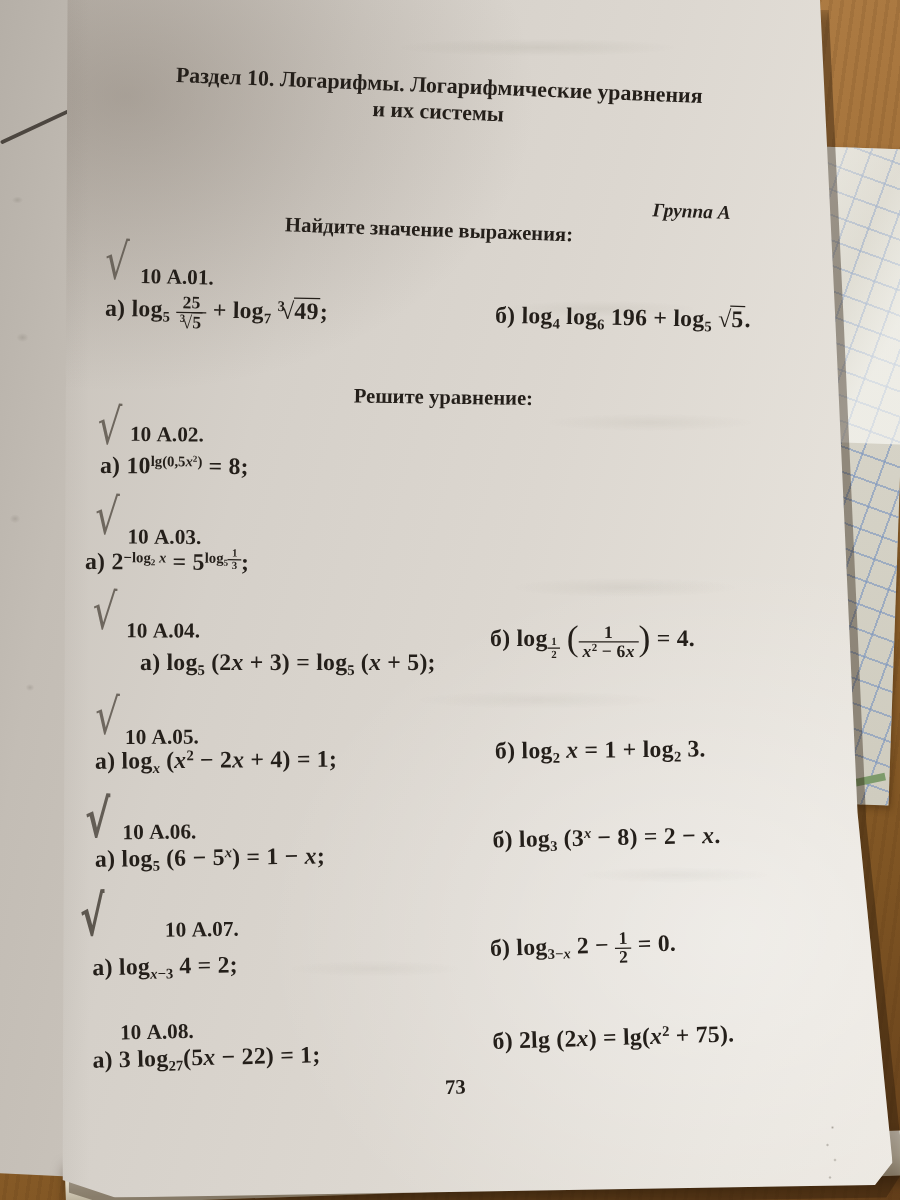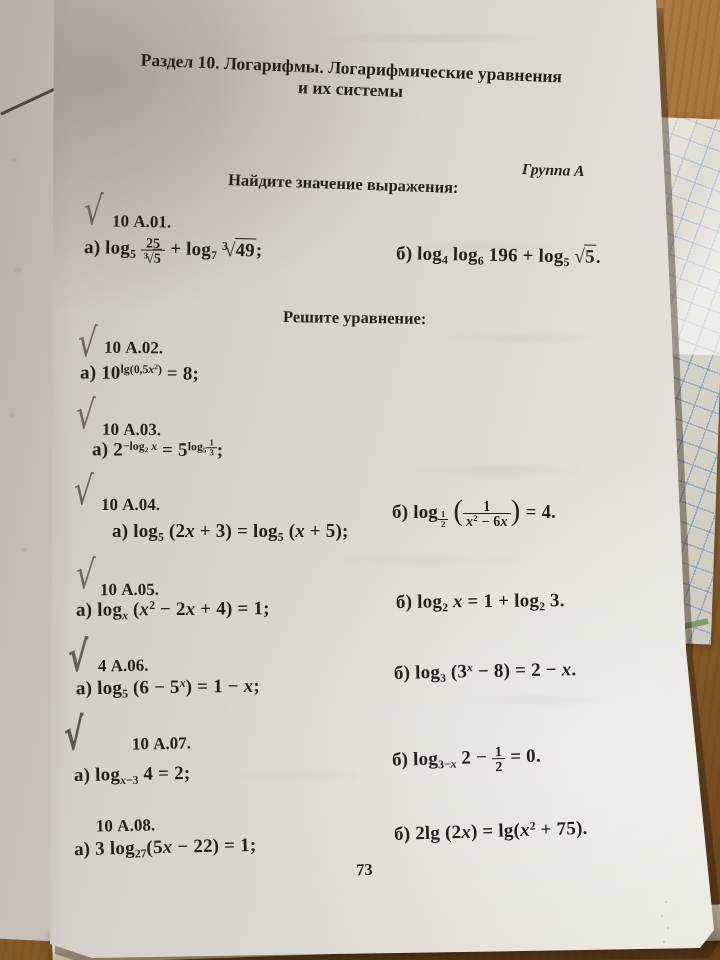--- a/index.html
+++ b/index.html
@@ -92,21 +92,21 @@
   .fden{display:block;border-top:1.4px solid currentColor;padding:0 3px;}
   .sqrt{white-space:nowrap;}
   .ridx{font-size:0.58em;vertical-align:0.62em;margin-right:-0.25em;}
   .rsym{display:inline-block;margin-right:-1px;}
   .rbar{border-top:1.6px solid currentColor;padding:0 1px;}
   .big{font-size:1.5em;font-weight:normal;vertical-align:-0.1em;line-height:0;}
 
   
   .p1n{left:112px;top:212px;transform:rotate(1.2deg);} .p1a{left:84px;top:236px;transform:rotate(1deg);}  .p1b{left:396px;top:244px;transform:rotate(1deg);}
   .p2n{left:104px;top:338px;transform:rotate(0.6deg);} .p2a{left:80px;top:362px;transform:rotate(0.5deg);} .p2b{left:392px;top:364px;transform:rotate(0.4deg);}
-  .p3n{left:102px;top:420px;transform:rotate(0.4deg);} .p3a{left:92px;top:438px;transform:rotate(0.3deg);} .p3b{left:394px;top:432px;transform:rotate(0.2deg);}
+  .p3n{left:102px;top:420px;transform:rotate(0.4deg);} .p3a{left:68px;top:438px;transform:rotate(0.3deg);} .p3b{left:394px;top:432px;transform:rotate(0.2deg);}
   .p4n{left:101px;top:495px;transform:rotate(0.2deg);} .p4a{left:78px;top:520px;margin-left:34px;}                          .p4b{left:392px;top:499px;}
   .p5n{left:100px;top:580px;transform:rotate(-0.3deg);}.p5a{left:76px;top:598px;transform:rotate(-0.5deg);}.p5b{left:396px;top:590px;transform:rotate(-0.6deg);}
   .p6n{left:98px;top:656px;transform:rotate(-0.6deg);} .p6a{left:76px;top:676px;transform:rotate(-0.8deg);}.p6b{left:394px;top:660px;transform:rotate(-1.2deg);}
   .p7n{left:96px;top:734px;transform:rotate(-0.9deg);margin-left:36px;} .p7a{left:74px;top:763px;transform:rotate(-1.1deg);}.p7b{left:392px;top:745px;transform:rotate(-1.6deg);}
   .p8n{left:96px;top:816px;transform:rotate(-1.2deg);} .p8a{left:74px;top:836px;transform:rotate(-1.4deg);}.p8b{left:394px;top:820px;transform:rotate(-1.8deg);}
 
   .pagenum{left:356px;top:860px;font-size:16.5px;font-weight:bold;transform:rotate(-1.5deg);}
 
   
   .check{font-family:"DejaVu Sans",sans-serif;font-size:30px;color:#615a51;opacity:.88;
@@ -168,21 +168,21 @@
   <div class="num p4n">10 А.04.</div>
   <div class="frm p4a">а) log<sub>5</sub> (2<i>x</i> + 3) = log<sub>5</sub> (<i>x</i> + 5);</div>
   <div class="frm p4b">б) log<sub><span class="frac"><span class="fnum">1</span><span class="fden">2</span></span></sub> <span class="big">(</span><span class="frac"><span class="fnum">1</span><span class="fden"><i>x</i><sup>2</sup> − 6<i>x</i></span></span><span class="big">)</span> = 4.</div>
 
   <span class="check c5">√</span>
   <div class="num p5n">10 А.05.</div>
   <div class="frm p5a">а) log<sub><i>x</i></sub> (<i>x</i><sup>2</sup> − 2<i>x</i> + 4) = 1;</div>
   <div class="frm p5b">б) log<sub>2</sub> <i>x</i> = 1 + log<sub>2</sub> 3.</div>
 
   <span class="check c6">√</span>
-  <div class="num p6n">4 А.06.</div>
+  <div class="num p6n">10 А.06.</div>
   <div class="frm p6a">а) log<sub>5</sub> (6 − 5<sup><i>x</i></sup>) = 1 − <i>x</i>;</div>
   <div class="frm p6b">б) log<sub>3</sub> (3<sup><i>x</i></sup> − 8) = 2 − <i>x</i>.</div>
 
   <span class="check c7">√</span>
   <div class="num p7n">10 А.07.</div>
   <div class="frm p7a">а) log<sub><i>x</i>−3</sub> 4 = 2;</div>
   <div class="frm p7b">б) log<sub>3−<i>x</i></sub> 2 − <span class="frac"><span class="fnum">1</span><span class="fden">2</span></span> = 0.</div>
 
   <div class="num p8n">10 А.08.</div>
   <div class="frm p8a">а) 3 log<sub>27</sub>(5<i>x</i> − 22) = 1;</div>

